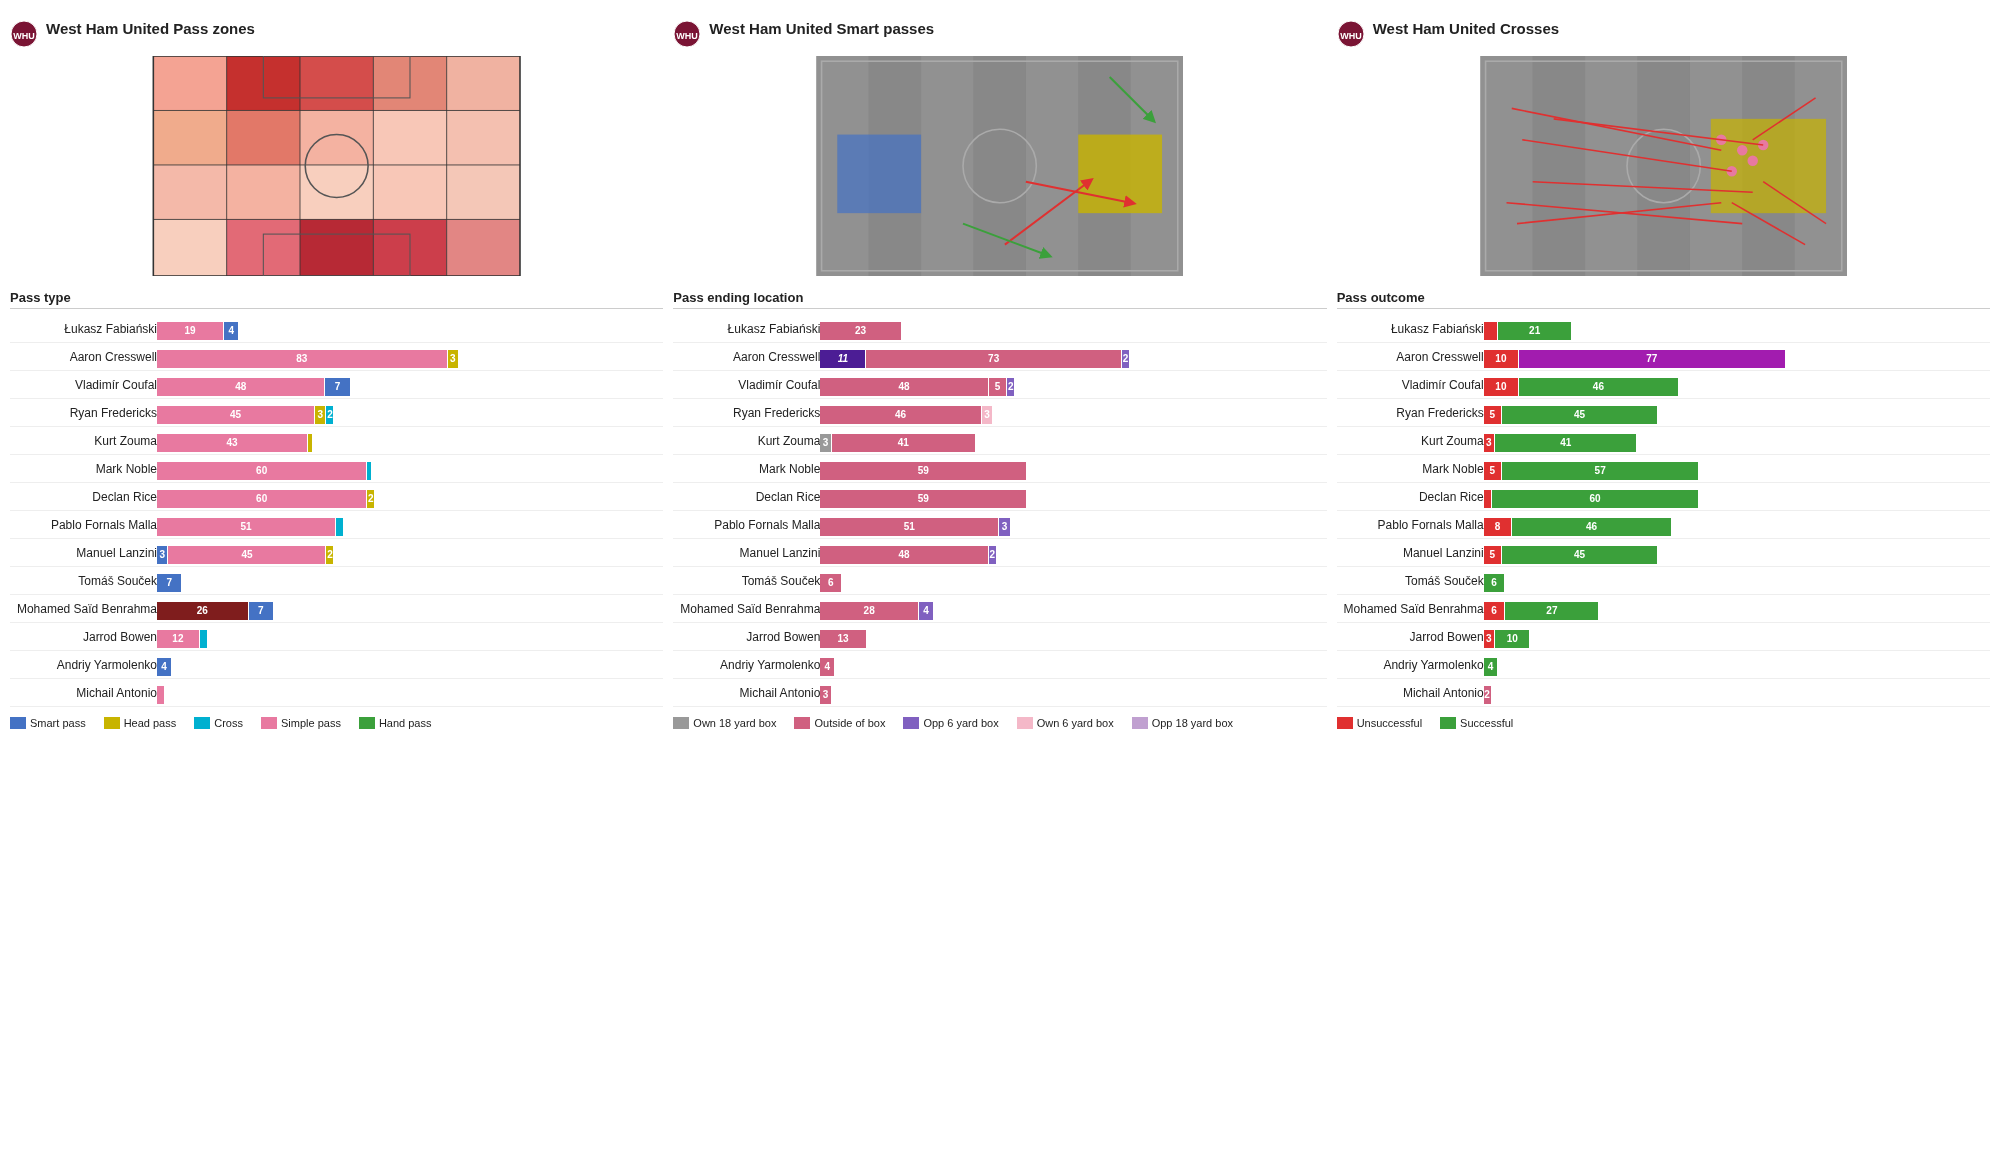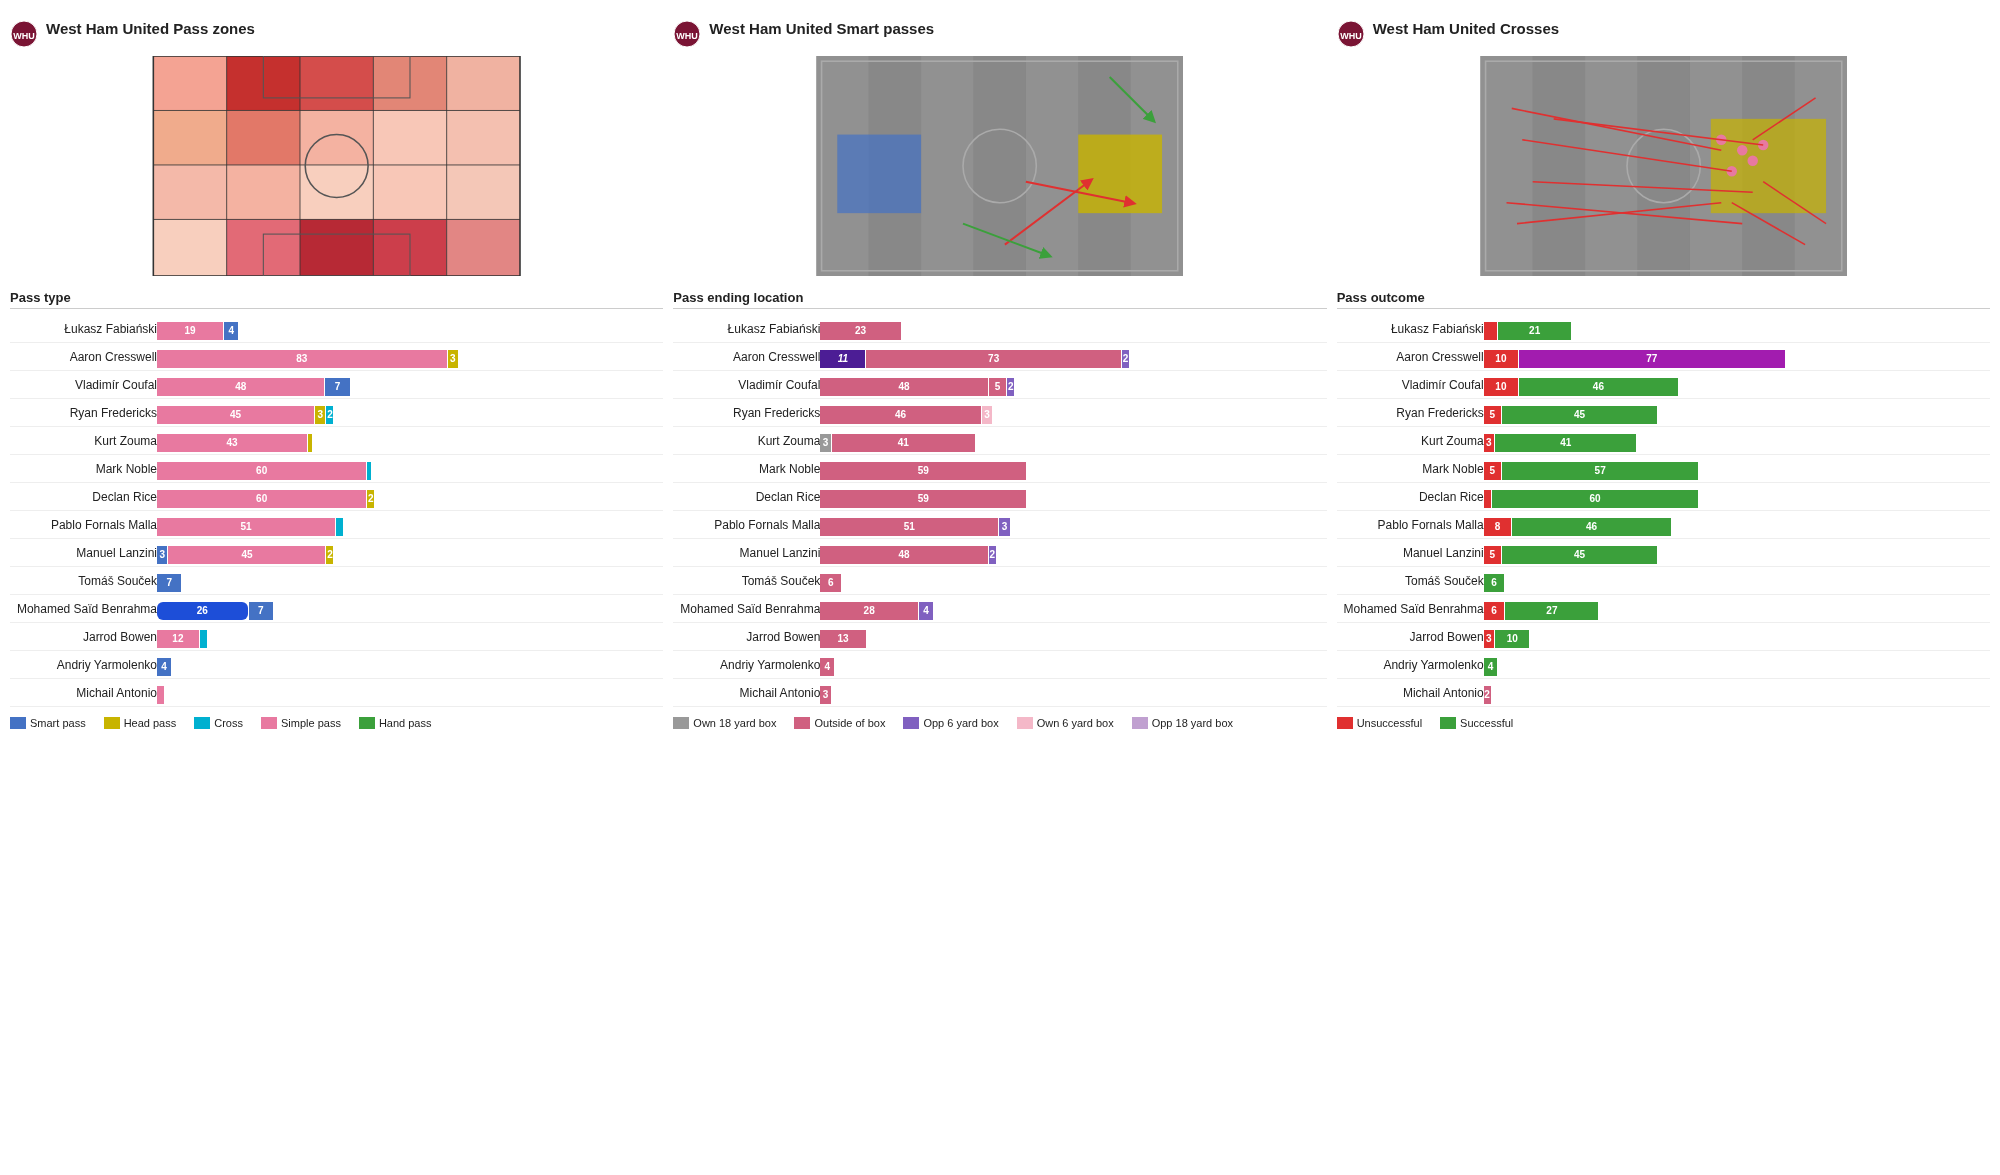--- a/index.html
+++ b/index.html
@@ -159,21 +159,21 @@
         </div>
         <div class="player-row">
           <div class="player-name">Tomáš Souček</div>
           <div class="bars-area">
             <div class="bar" style="width: 24.4186px; background-color: rgb(68, 114, 196);">7</div>
           </div>
         </div>
         <div class="player-row">
           <div class="player-name">Mohamed Saïd Benrahma</div>
           <div class="bars-area">
-            <div class="bar" style="width: 90.6977px; background-color: #1d4ed8; border-radius: 6px;">26</div>
+            <div class="bar" style="width: 90.6977px; background-color: #7f1d1d;">26</div>
             <div class="bar" style="width: 24.4186px; background-color: rgb(68, 114, 196);">7</div>
           </div>
         </div>
         <div class="player-row">
           <div class="player-name">Jarrod Bowen</div>
           <div class="bars-area">
             <div class="bar" style="width: 41.8605px; background-color: rgb(232, 121, 160);">12</div>
             <div class="bar" style="width: 6.97674px; background-color: rgb(0, 176, 208);"></div>
           </div>
         </div>

